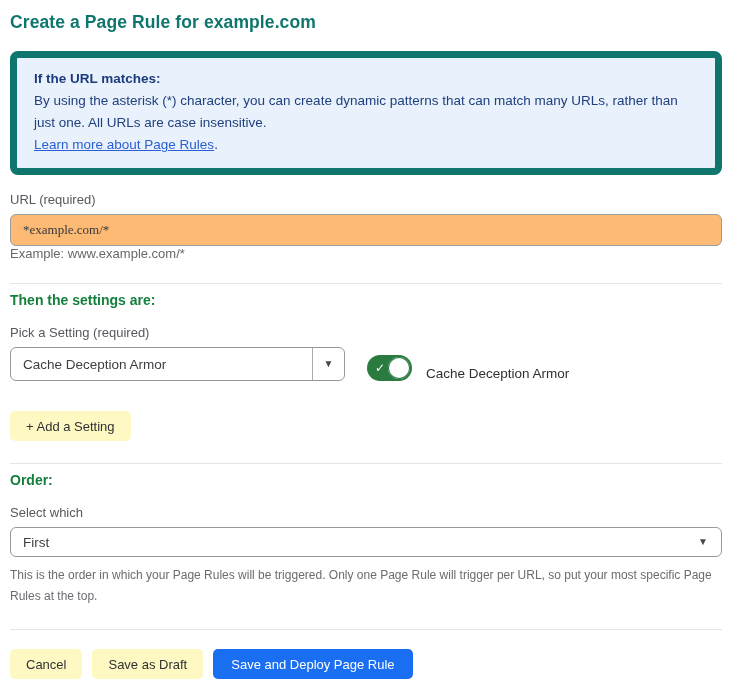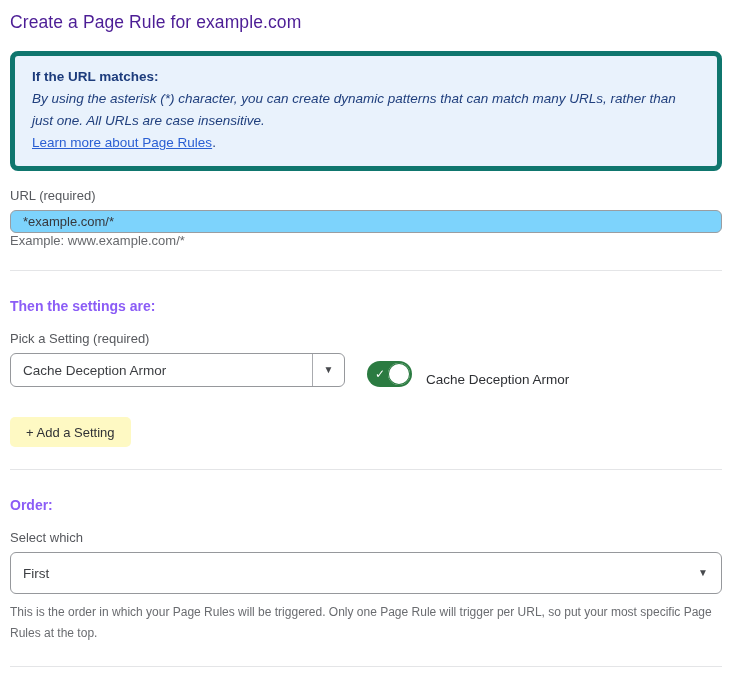--- a/index.html
+++ b/index.html
@@ -7,79 +7,79 @@
   body {
     width: 750px; height: 679px;
     font-family: "Liberation Sans", "DejaVu Sans", sans-serif;
     color: #313338;
     overflow: hidden;
   }
   .content { padding: 12px 28px 0 10px; }
 
   .page-title {
     font-size: 17.5px;
-    font-weight: normal;
-    color: #4c1d95;
+    font-weight: bold;
+    color: #0f766e;
     letter-spacing: .1px;
   }
 
   
   .info-box {
     margin-top: 18px;
     background: #e9f2fc;
-    border: 5px solid #0f766e;
+    border: 7px solid #0f766e;
     border-radius: 8px;
     padding: 10px 17px 12px 17px;
     color: #21407e;
     font-size: 13.5px;
     line-height: 22px;
   }
   .info-heading { font-weight: bold; font-size: 13.5px; color: #1d3c7c; }
-  .info-body { max-width: 660px; font-style: italic; }
+  .info-body { max-width: 660px; }
   .info-link {
     color: #2a5fd3;
     text-decoration: underline;
     cursor: pointer;
   }
 
   .field-label {
     margin-top: 17px;
     font-size: 13px;
     color: #56585d;
   }
   .text-input {
     display: block;
     margin-top: 7px;
     width: 100%;
-    height: 23px;
+    height: 32px;
     border: 1px solid #9a9da1;
     border-radius: 6px;
     padding: 0 12px;
-    font-family: Liberation Sans, sans-serif;
+    font-family: Liberation Serif, serif;
     font-size: 13px;
     color: #36383d;
-    background: #7dd3fc;
+    background: #fdba74;
     outline: none;
   }
   .helper-text {
     font-size: 13px;
     color: #66686c;
   }
 
   .divider {
     border: none;
     border-top: 1px solid #e4e5e7;
     margin-top: 22px;
   }
 
   .section-heading {
-    margin-top: 27px;
+    margin-top: 8px;
     font-size: 14px;
     font-weight: bold;
-    color: #8b5cf6;
+    color: #15803d;
   }
 
   
   .setting-row {
     margin-top: 7px;
     display: flex;
     align-items: flex-end;
   }
   .select-box {
     display: flex;
@@ -161,21 +161,21 @@
   }
   .btn-blue {
     background: #1a6ef2;
     color: #ffffff;
     padding: 0 18px;
   }
   .add-setting-btn { margin-top: 30px; }
 
   
   .select-box.order-select {
-    height: 42px;
+    height: 30px;
     width: 100%;
     margin-top: 7px;
   }
   .order-select .caret-right {
     padding-right: 13px;
   }
   .order-helper {
     margin-top: 8px;
     font-size: 12px;
     line-height: 21px;

